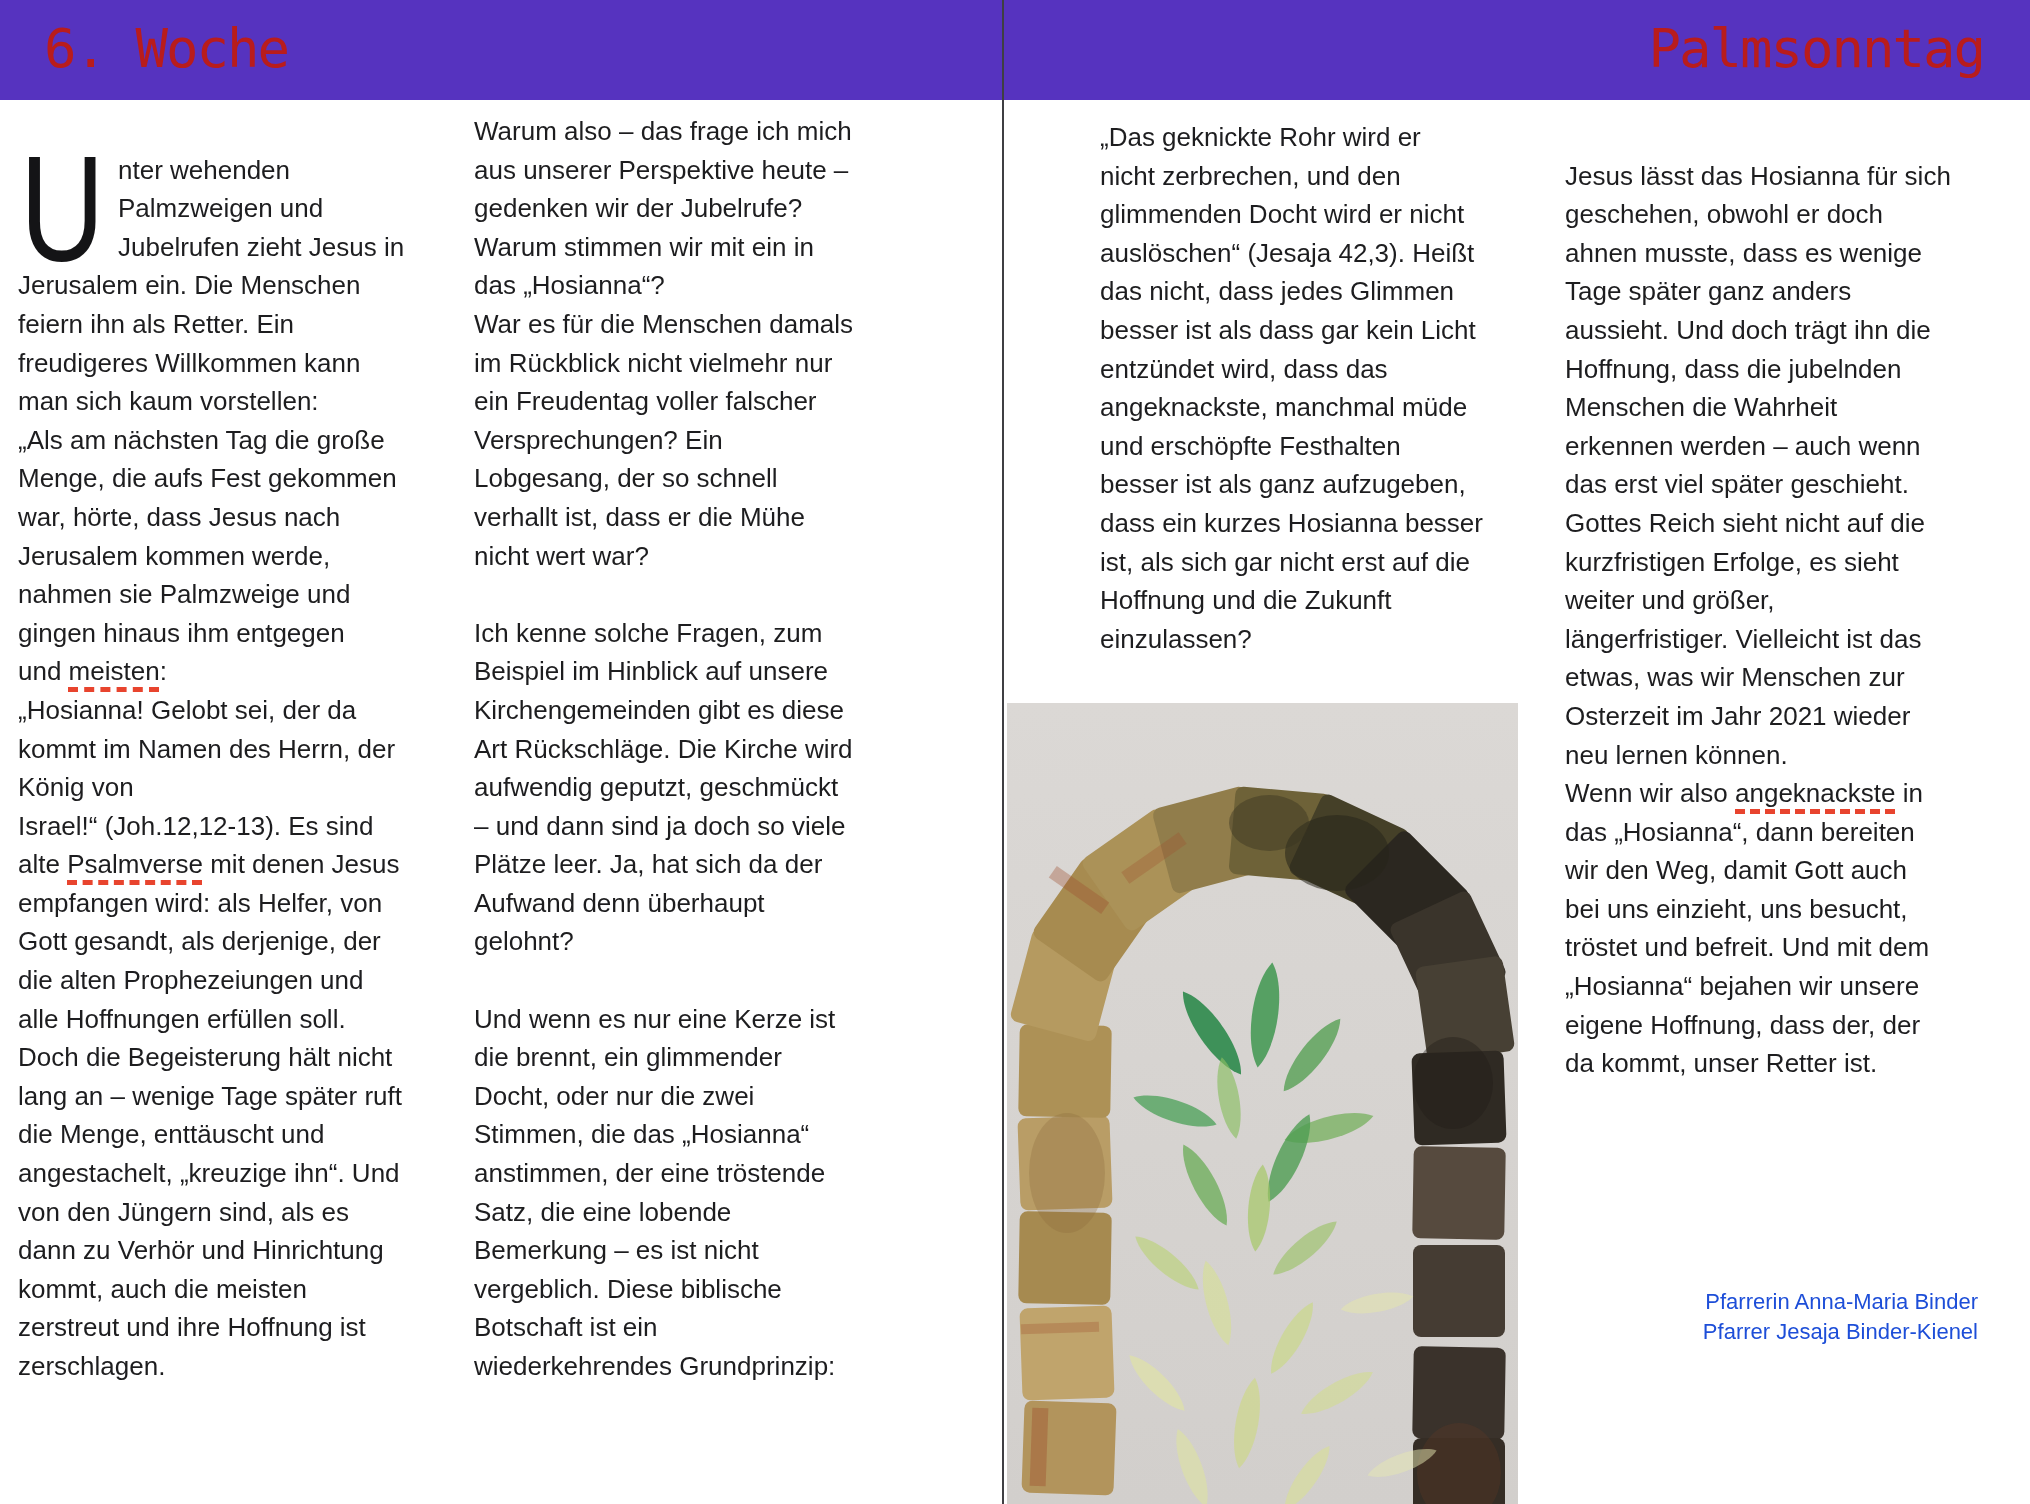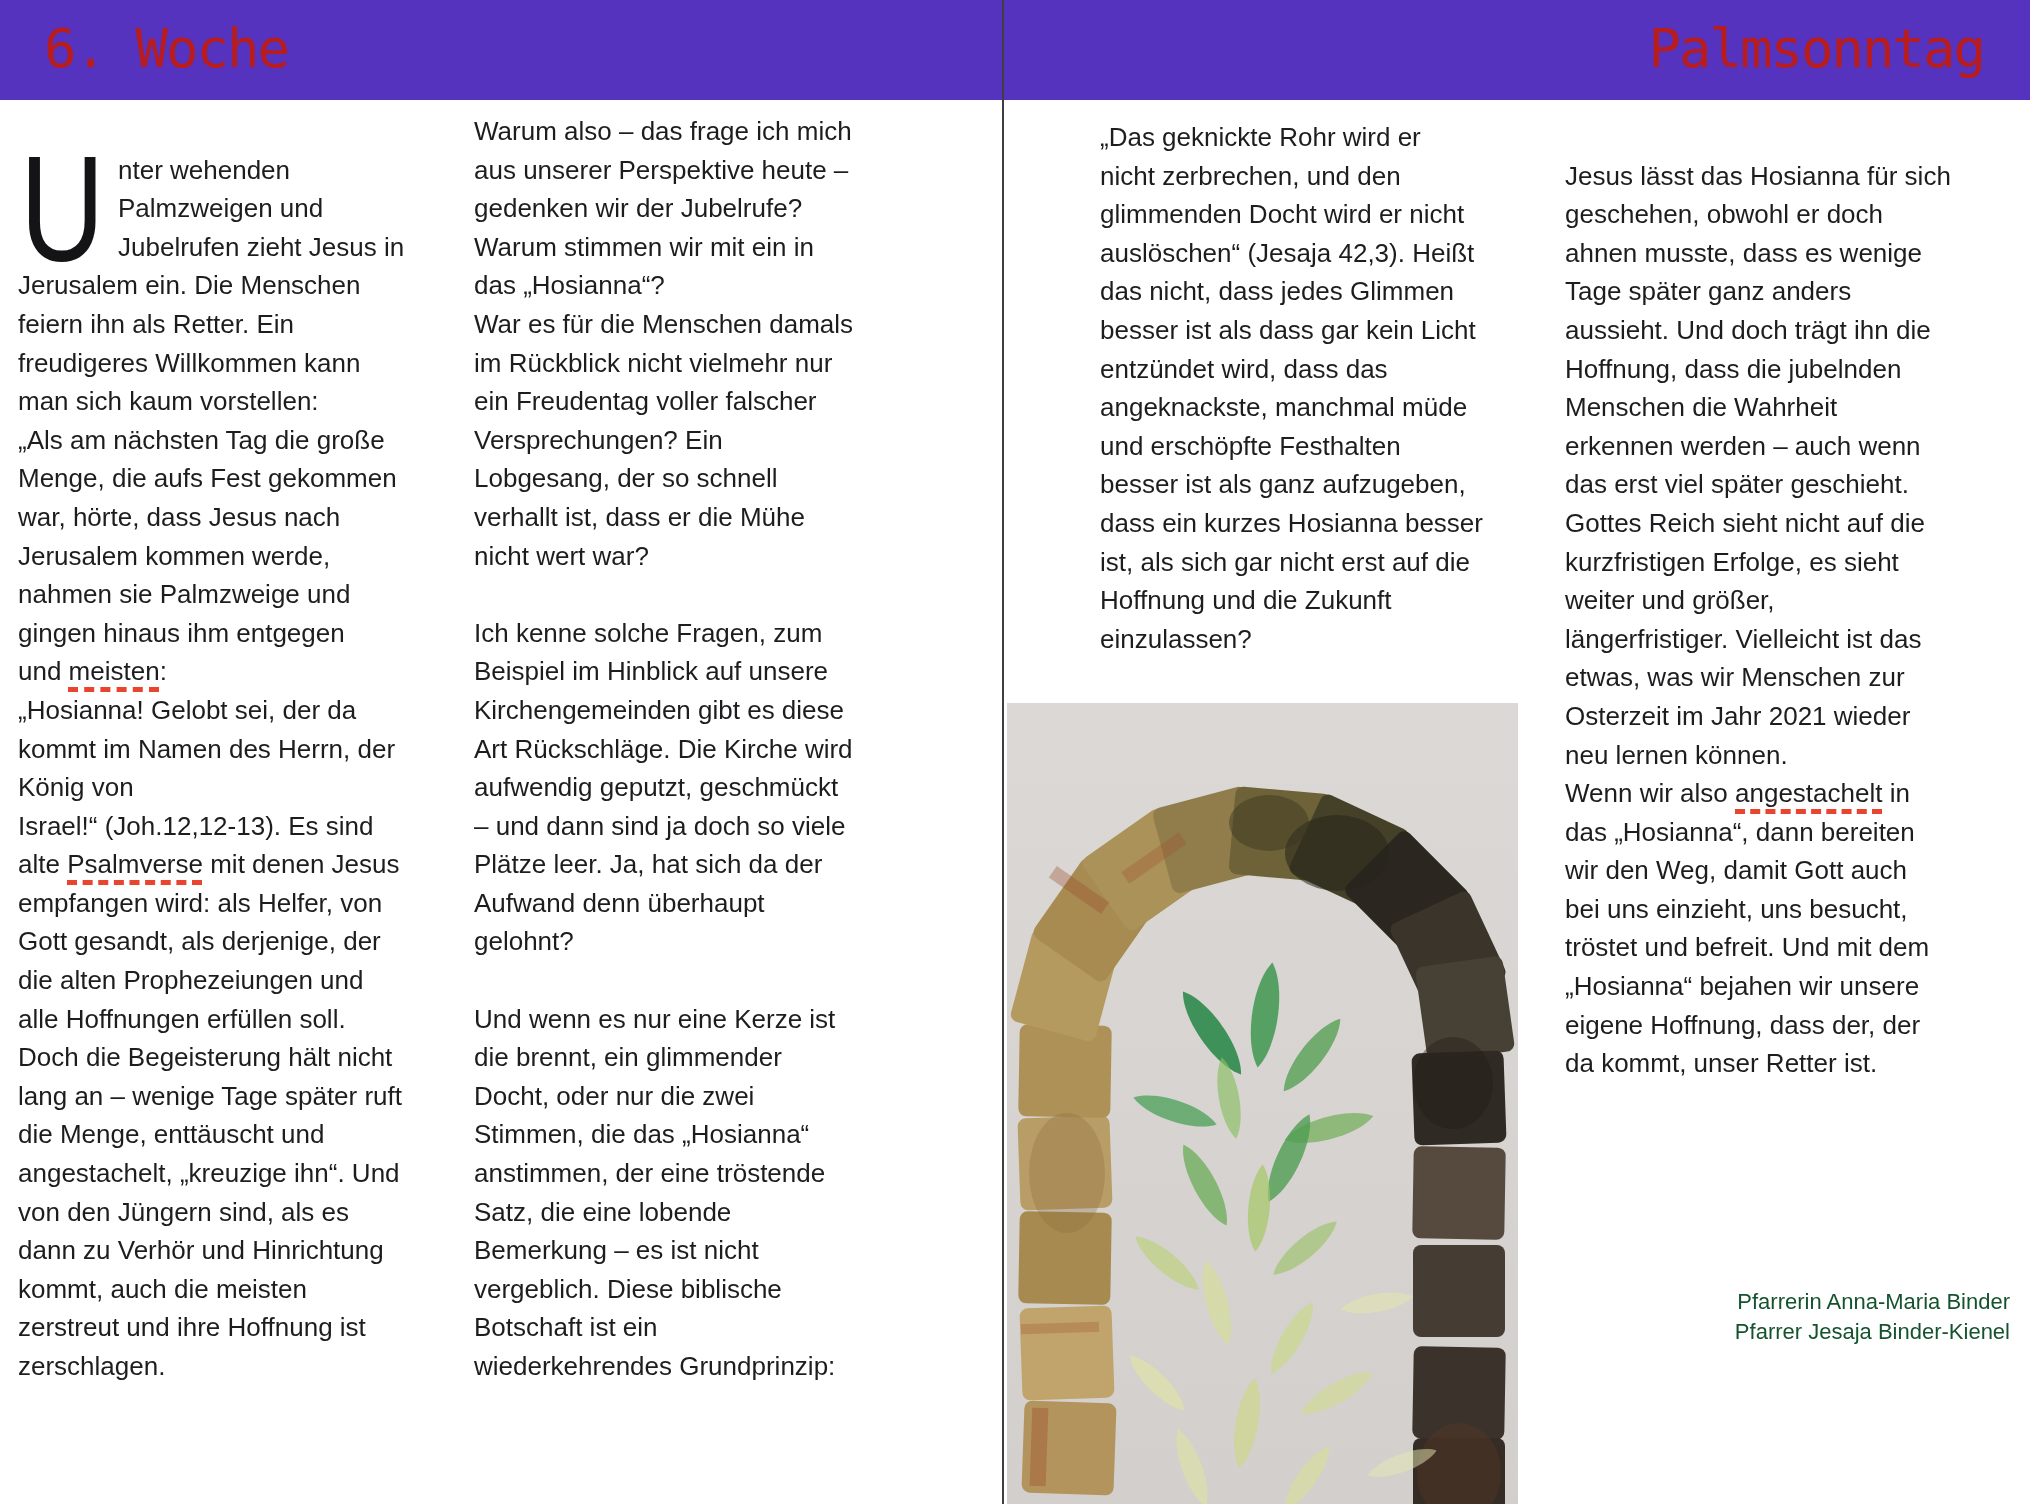--- a/index.html
+++ b/index.html
@@ -31,22 +31,22 @@
   }
   .misspell{
     display:inline;
     text-decoration:underline dashed #e8442e;
     text-decoration-thickness:5px;
     text-underline-offset:7px;
     text-decoration-skip-ink:none;
   }
   .illus{position:absolute;left:1007px;top:703px;width:511px;height:801px;}
   .credits{
-    position:absolute;right:20px;top:1287px;width:700px;text-align:right;
-    font-size:22px;line-height:30px;color:#14532d;
+    position:absolute;right:52px;top:1287px;width:700px;text-align:right;
+    font-size:22px;line-height:30px;color:#1d4ed8;
   }
 </style>
 </head>
 <body>
 
 <div class="band"></div>
 <div class="head-title head-left">6. Woche</div>
 <div class="head-title head-right">Palmsonntag</div>
 <div class="page-sep"></div>
 
@@ -144,21 +144,21 @@
 Menschen die Wahrheit
 erkennen werden – auch wenn
 das erst viel später geschieht.
 Gottes Reich sieht nicht auf die
 kurzfristigen Erfolge, es sieht
 weiter und größer,
 längerfristiger. Vielleicht ist das
 etwas, was wir Menschen zur
 Osterzeit im Jahr 2021 wieder
 neu lernen können.
-Wenn wir also </span><span class="misspell">angestachelt</span><span> in
+Wenn wir also </span><span class="misspell">angeknackste</span><span> in
 das „Hosianna“, dann bereiten
 wir den Weg, damit Gott auch
 bei uns einzieht, uns besucht,
 tröstet und befreit. Und mit dem
 „Hosianna“ bejahen wir unsere
 eigene Hoffnung, dass der, der
 da kommt, unser Retter ist.</span>
 </div>
 
 <svg class="illus" viewBox="0 0 511 801" xmlns="http://www.w3.org/2000/svg">

